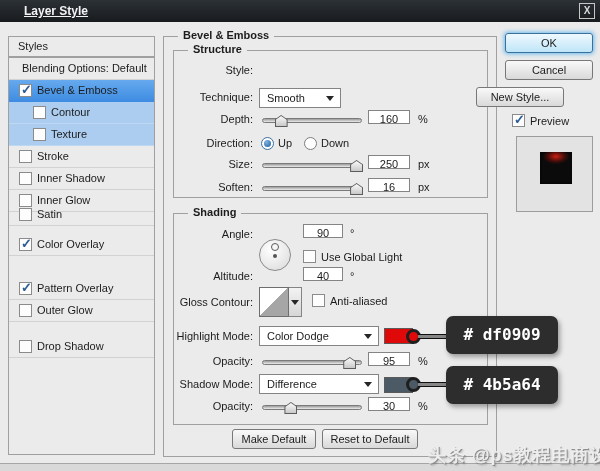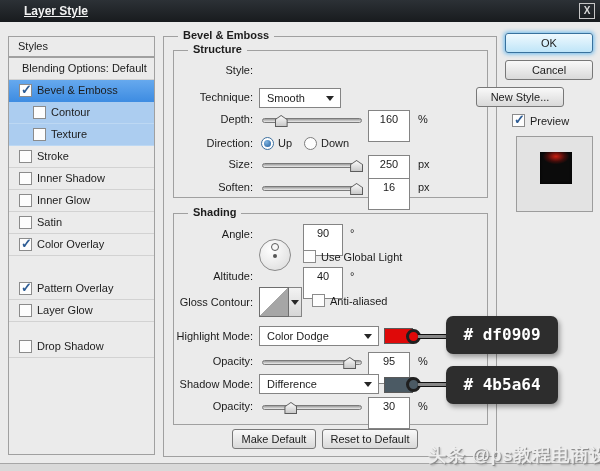--- a/index.html
+++ b/index.html
@@ -31,21 +31,21 @@
   .radio { position:absolute; width:13px; height:13px; border-radius:50%; background:#fdfdfd; border:1px solid #7d7d7d; }
   .radio.on { border-color:#3c6f9e; }
   .radio.on::after { content:""; position:absolute; left:2px; top:2px; width:7px; height:7px; border-radius:50%;
                      background:radial-gradient(circle at 35% 30%, #7fb4e0, #1f5d9e); }
 
   
   .lbl { position:absolute; width:92px; text-align:right; white-space:nowrap; }
   .drop { position:absolute; height:20px; background:#fff; border:1px solid #848484; line-height:18px; padding-left:7px; }
   .arr { position:absolute; right:6px; top:7px; width:0; height:0;
          border-left:4px solid transparent; border-right:4px solid transparent; border-top:5px solid #262626; }
-  .field { position:absolute; width:42px; height:32px; background:#fff; border:1px solid #848484;
+  .field { position:absolute; width:42px; height:14px; background:#fff; border:1px solid #848484;
            text-align:center; line-height:17px; }
   .unit { position:absolute; white-space:nowrap; }
   .slider { position:absolute; width:100px; height:5px; border:1px solid #7a7a7a; border-radius:3px;
             background:linear-gradient(#9b9b9b,#ececec); }
   .thumb { position:absolute; top:-4px; width:13px; height:12px;
            clip-path:polygon(50% 0,100% 38%,100% 100%,0 100%,0 38%); background:#5c5c5c; }
   .thumb::after { content:""; position:absolute; left:1px; top:1px; right:1px; bottom:1px;
                   clip-path:polygon(50% 0,100% 38%,100% 100%,0 100%,0 38%);
                   background:linear-gradient(#fbfbfb,#c9c9c9); }
 
@@ -125,35 +125,35 @@
       <span class="slabel" style="left:28px;">Stroke</span>
     </div>
     <div class="srow" style="top:110px;">
       <span class="cb" style="left:10px; top:4px;"></span>
       <span class="slabel" style="left:28px;">Inner Shadow</span>
     </div>
     <div class="srow" style="top:132px;">
       <span class="cb" style="left:10px; top:4px;"></span>
       <span class="slabel" style="left:28px;">Inner Glow</span>
     </div>
-    <div class="srow" style="top:154px;">
+    <div class="srow" style="top:146px;">
       <span class="cb" style="left:10px; top:4px;"></span>
       <span class="slabel" style="left:28px;">Satin</span>
     </div>
     <div class="srow" style="top:176px;">
       <span class="cb on" style="left:10px; top:4px;"></span>
       <span class="slabel" style="left:28px;">Color Overlay</span>
     </div>
     <div class="srow" style="top:220px;">
       <span class="cb on" style="left:10px; top:4px;"></span>
       <span class="slabel" style="left:28px;">Pattern Overlay</span>
     </div>
     <div class="srow" style="top:242px;">
       <span class="cb" style="left:10px; top:4px;"></span>
-      <span class="slabel" style="left:28px;">Layer Glow</span>
+      <span class="slabel" style="left:28px;">Outer Glow</span>
     </div>
     <div class="srow" style="top:264px;margin-top:14px;">
       <span class="cb" style="left:10px; top:4px;"></span>
       <span class="slabel" style="left:28px;">Drop Shadow</span>
     </div>
   </div>
 
   <div class="box" style="left:163px; top:36px; width:334px; height:421px;">
     <span class="legend" style="left:14px;">Bevel &amp; Emboss</span>
   </div>

